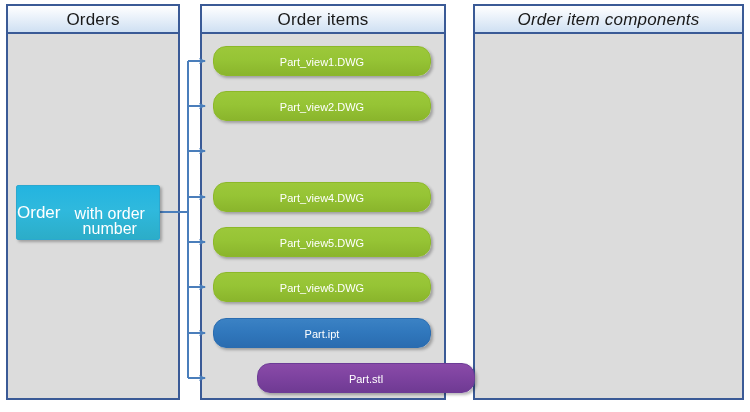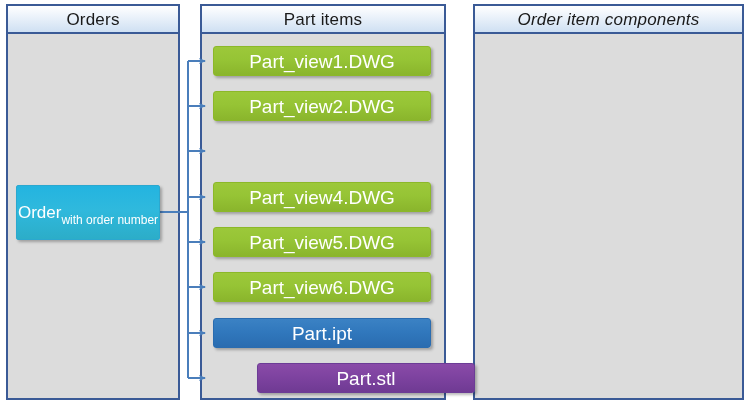--- a/index.html
+++ b/index.html
@@ -79,36 +79,36 @@
     flex-direction: row;
     align-items: center;
     justify-content: center;
     text-align: center;
   }
   #order-node .title {
     font-size: 17px;
     line-height: 19px;
   }
   #order-node .subtitle {
-    font-size: 12px;
+    font-size: 16px;
     line-height: 15px;
     margin-top: 16px;
   }
 
   
   .item-node {
     position: absolute;
     left: 213px;
     width: 218px;
     height: 30px;
     box-sizing: border-box;
-    border-radius: 3px;
+    border-radius: 13px;
     box-shadow: 2px 2px 3px rgba(0,0,0,0.28);
     color: #ffffff;
-    font-size: 19px;
+    font-size: 11px;
     line-height: 30px;
     text-align: center;
     white-space: nowrap;
     overflow: hidden;
   }
   .item-node.dwg {
     border: 1px solid #8cb829;
     background: linear-gradient(to bottom, #9cc83a 0%, #96c435 45%, #8ab52c 100%);
   }
   .item-node.ipt {
@@ -135,21 +135,21 @@
 <body>
 
 <div id="canvas">
 
   <div class="panel" id="panel-orders">
     <div class="panel-header">Orders</div>
     <div class="panel-body"></div>
   </div>
 
   <div class="panel" id="panel-items">
-    <div class="panel-header">Part items</div>
+    <div class="panel-header">Order items</div>
     <div class="panel-body"></div>
   </div>
 
   <div class="panel" id="panel-components">
     <div class="panel-header">Order item components</div>
     <div class="panel-body"></div>
   </div>
 
   <svg id="connectors" viewBox="0 0 750 412" xmlns="http://www.w3.org/2000/svg">
     <defs>

